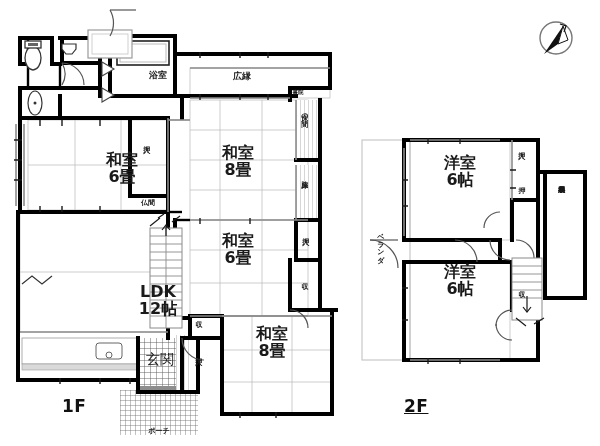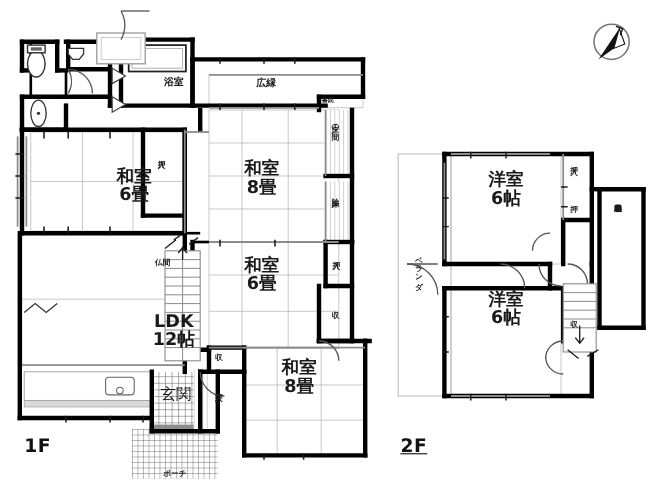--- a/index.html
+++ b/index.html
@@ -1,21 +1,21 @@
 <!DOCTYPE html>
 <html><head>
 <meta charset="utf-8">
 <style>
   html,body{margin:0;padding:0;background:#ffffff;}
   body{width:600px;height:446px;position:relative;overflow:hidden;
        font-family:"DejaVu Sans","Liberation Sans",sans-serif;color:#111;}
   #plan{position:absolute;left:0;top:0;width:600px;height:446px;}
   .lbl{position:absolute;white-space:pre;text-align:center;line-height:1.05;
        font-family:"DejaVu Sans","Liberation Sans",sans-serif;color:#1a1a1a;}
-  .floortag{position:absolute;font-size:17px;font-weight:600;color:#111;letter-spacing:.5px;}
+  .floortag{position:absolute;font-size:17px;font-weight:600;color:#111;letter-spacing:.5px;margin-left:40px;}
   .vert{writing-mode:vertical-rl;text-orientation:upright;}
   .nm{font-size:16px;font-weight:700;}
   .nm2{font-size:14px;font-weight:400;}
   .sm{font-size:9px;font-weight:600;text-align:center;}
   .xs{font-size:7px;font-weight:600;}
   .xxs{font-size:5.5px;font-weight:600;}
 </style>
 </head>
 <body>
 
@@ -343,21 +343,21 @@
 <div class="lbl nm" style="left:198px;top:233px;width:80px;"><span>和室</span><br><span>6畳</span></div>
 
 <div class="lbl nm" style="left:232px;top:326px;width:80px;"><span>和室</span><br><span>8畳</span></div>
 
 <div class="lbl sm" style="left:128px;top:71px;width:60px;">浴室</div>
 <div class="lbl sm" style="left:212px;top:72px;width:60px;">広縁</div>
 <div class="lbl xxs" style="left:283px;top:90px;width:30px;">書院</div>
 <div class="lbl xs vert" style="left:300px;top:108px;">床の間</div>
 <div class="lbl xs vert" style="left:300px;top:175px;">床脇</div>
 <div class="lbl xs vert" style="left:142px;top:140px;">押入</div>
-<div class="lbl xs" style="left:132px;top:200px;width:32px;margin-top:36px;">仏間</div>
+<div class="lbl xs" style="left:132px;top:200px;width:32px;">仏間</div>
 <div class="lbl xs vert" style="left:301px;top:232px;">押入</div>
 <div class="lbl xs" style="left:296px;top:284px;width:18px;">収</div>
 <div class="lbl xs" style="left:190px;top:322px;width:18px;">収</div>
 <div class="lbl nm2" style="left:138px;top:352px;width:44px;">玄関</div>
 <div class="lbl xs vert" style="left:194px;top:352px;">押入</div>
 <div class="lbl xs" style="left:134px;top:428px;width:50px;">ポーチ</div>
 
 <div class="lbl nm" style="left:420px;top:155px;width:80px;"><span>洋室</span><br><span>6帖</span></div>
 
 <div class="lbl nm" style="left:420px;top:264px;width:80px;"><span>洋室</span><br><span>6帖</span></div>

